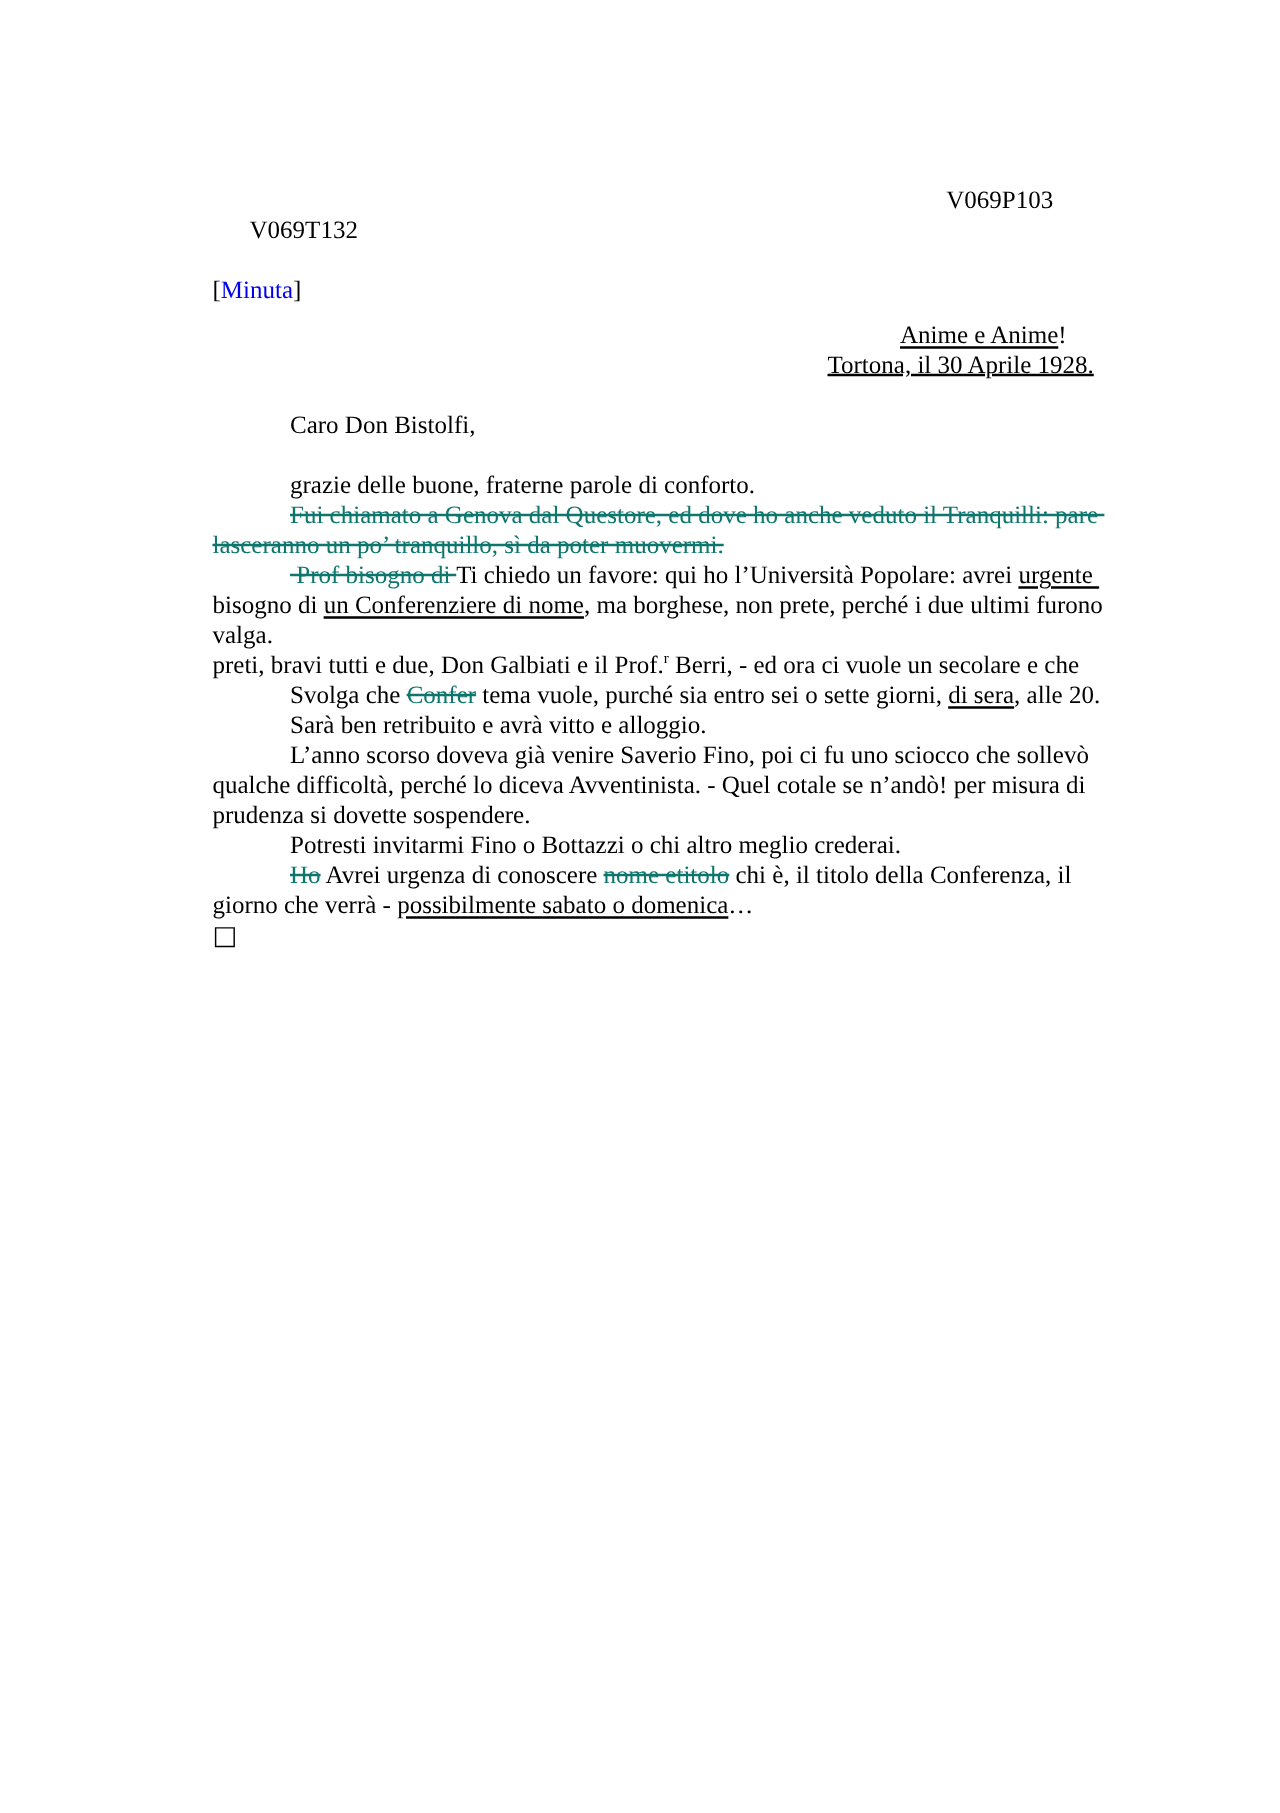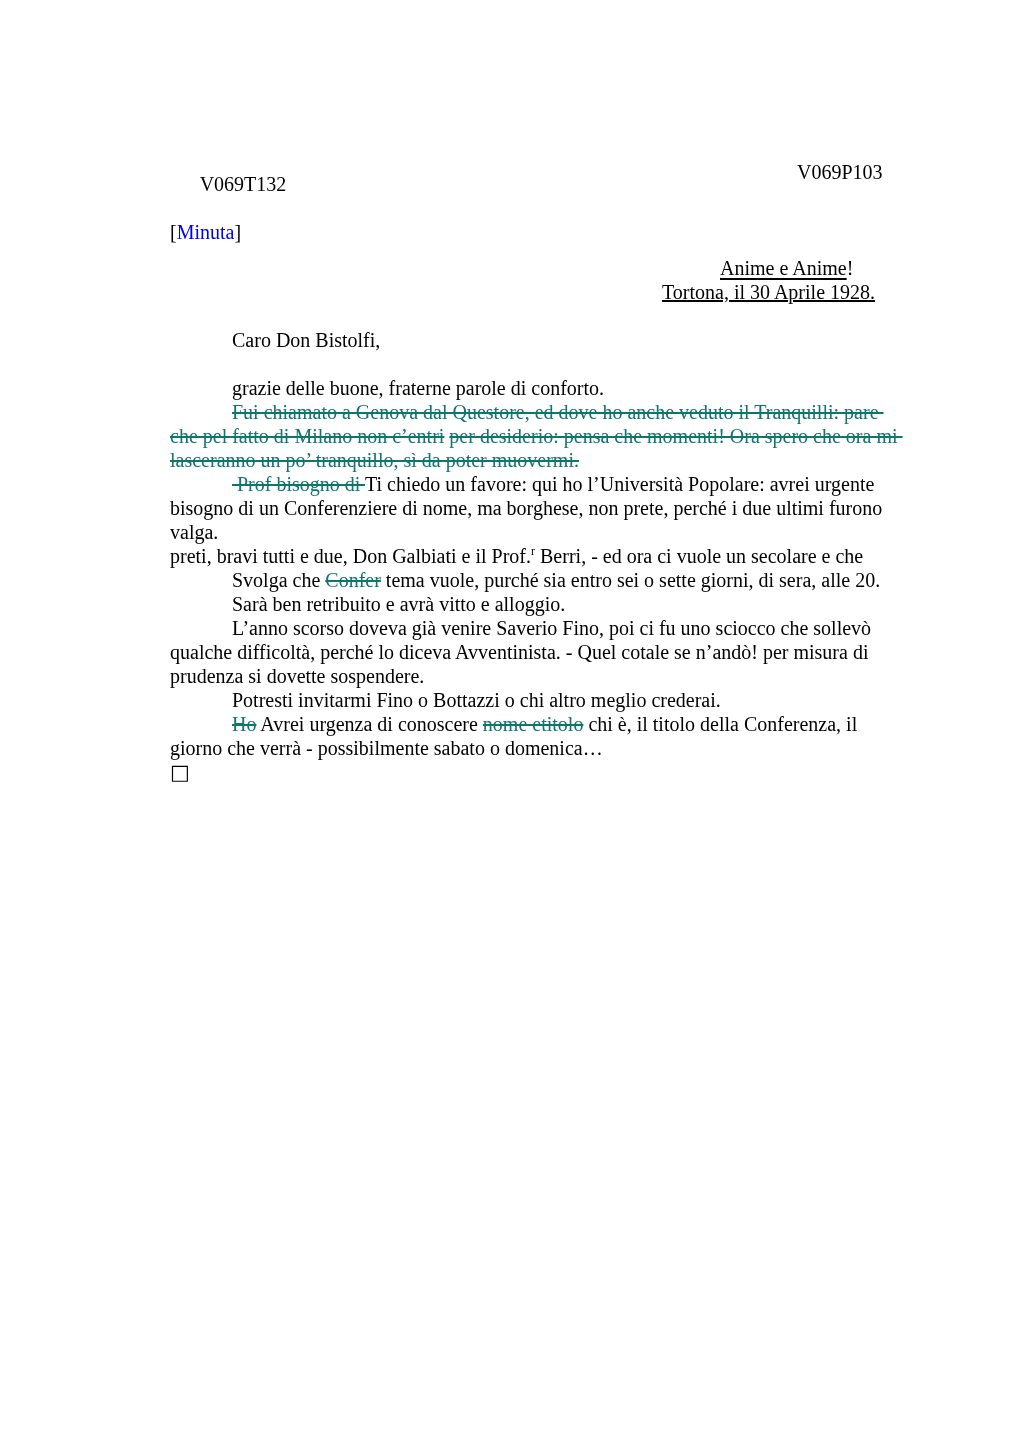--- a/index.html
+++ b/index.html
@@ -25,22 +25,21 @@
     width: 830px;
   }
   .line {
     white-space: pre;
     height: 24px;
   }
   .header-row { position: relative; }
   .right-code {
     position: absolute;
     left: 587px;
-    top: 12px;
-    margin-left: 40px;
+    top: 0;
   }
   .minuta-line { margin-top: 48px; }
   .minuta-label { color: #0000EE; margin-top: 20px; }
   .title-line {
     margin-top: 12px;
     padding-left: 550px;
   }
   .title-underlined {
     text-decoration: underline;
     text-decoration-thickness: 1.6px;
@@ -52,20 +51,21 @@
     white-space: pre;
     height: 24px;
   }
   .indent { padding-left: 62px; }
   .seg-struck {
     color: #0f766e;
     text-decoration: line-through;
     text-decoration-thickness: 1.8px;
   }
   .seg-underline {
+    text-decoration: underline;
     text-decoration-thickness: 1.6px;
     text-underline-offset: 3px;
   }
   sup.seg-sup {
     font-size: 12px;
     line-height: 0;
     vertical-align: super;
   }
   .seg-box {
     font-family: "DejaVu Sans", sans-serif;
@@ -87,21 +87,20 @@
 
     <div class="line title-line"><span class="title-underlined">Anime e Anime</span><span>!</span></div>
 
     <div class="line date-line">Tortona, il 30 Aprile 1928.</div>
 
     <div class="body-block">
         <div class="bline indent"><span class="seg-normal">Caro Don Bistolfi,</span></div>
         <div class="bline"></div>
         <div class="bline indent"><span class="seg-normal">grazie delle buone, fraterne parole di conforto.</span></div>
         <div class="bline indent"><span class="seg-struck">Fui chiamato a Genova dal Questore, ed dove ho anche veduto il Tranquilli: pare </span></div>
-        <div class="bline"><span class="seg-struck">che pel fatto di Milano non c’entri</span><span class="seg-normal"> </span><span class="seg-struck">per desiderio: pensa che momenti! Ora spero che ora mi </span></div>
         <div class="bline"><span class="seg-struck">lasceranno un po’ tranquillo, sì da poter muovermi.</span></div>
         <div class="bline indent"><span class="seg-struck"> Prof bisogno di </span><span class="seg-normal">Ti chiedo un favore: qui ho l’Università Popolare: avrei </span><span class="seg-underline">urgente </span></div>
         <div class="bline"><span class="seg-normal">bisogno di </span><span class="seg-underline">un Conferenziere di nome</span><span class="seg-normal">, ma borghese, non prete, perché i due ultimi furono</span></div>
         <div class="bline"><span class="seg-normal">valga.</span></div>
         <div class="bline"><span class="seg-normal">preti, bravi tutti e due, Don Galbiati e il Prof.</span><sup class="seg-sup">r</sup><span class="seg-normal"> Berri, - ed ora ci vuole un secolare e che</span></div>
         <div class="bline indent"><span class="seg-normal">Svolga che </span><span class="seg-struck">Confer</span><span class="seg-normal"> tema vuole, purché sia entro sei o sette giorni, </span><span class="seg-underline">di sera</span><span class="seg-normal">, alle 20.</span></div>
         <div class="bline indent"><span class="seg-normal">Sarà ben retribuito e avrà vitto e alloggio.</span></div>
         <div class="bline indent"><span class="seg-normal">L’anno scorso doveva già venire Saverio Fino, poi ci fu uno sciocco che sollevò</span></div>
         <div class="bline"><span class="seg-normal">qualche difficoltà, perché lo diceva Avventinista. - Quel cotale se n’andò! per misura di</span></div>
         <div class="bline"><span class="seg-normal">prudenza si dovette sospendere.</span></div>

